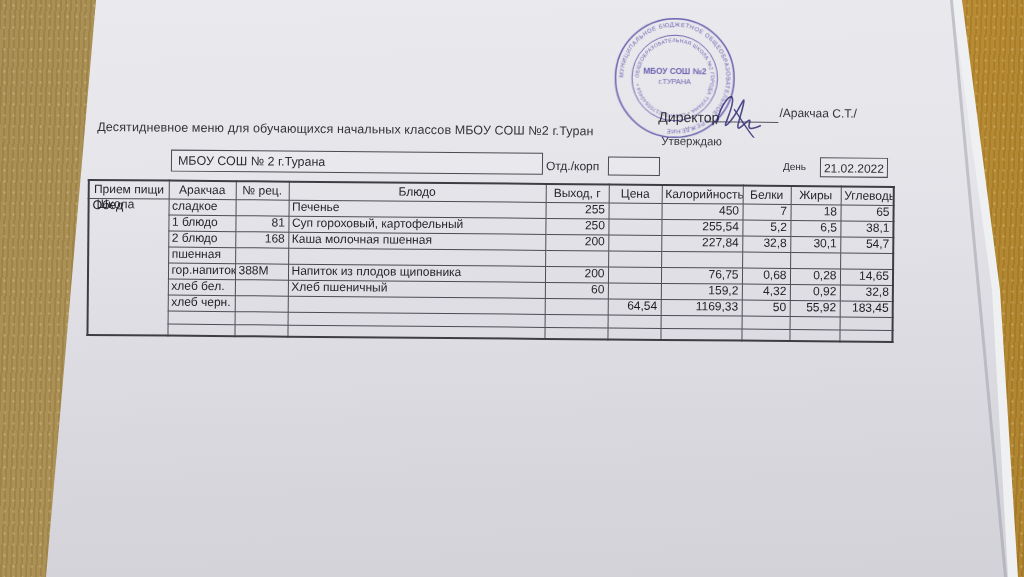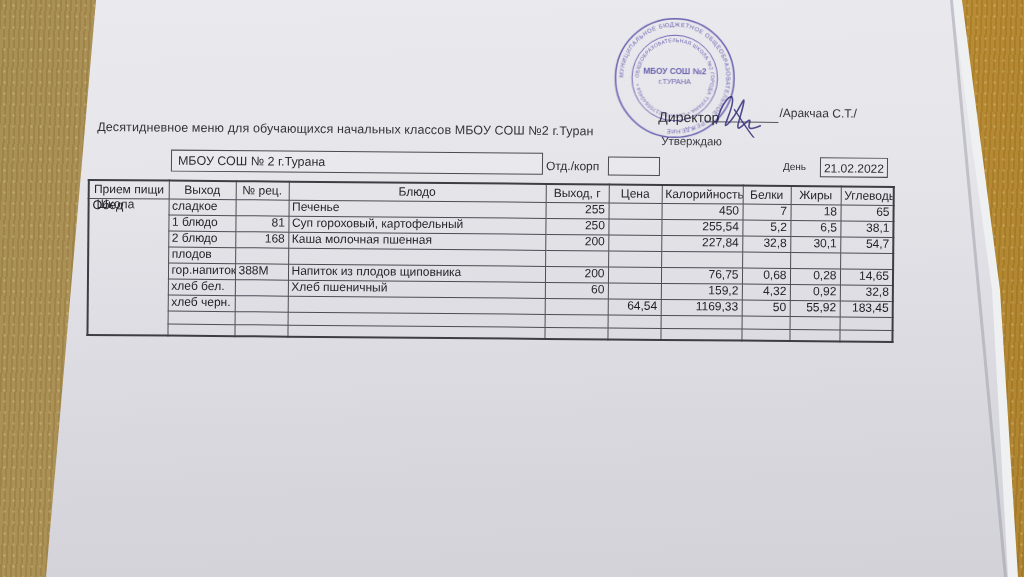--- a/index.html
+++ b/index.html
@@ -102,21 +102,21 @@
         <col style="width:63px">
           <col style="width:53px">
           <col style="width:81px">
           <col style="width:48px">
         <col style="width:50px">
           <col style="width:53px">
       </colgroup>
       <thead>
         <tr style="height:18px">
           <th>Прием пищи</th>
-          <th>Выход</th>
+          <th>Аракчаа</th>
           <th>№ рец.</th>
           <th>Блюдо</th>
           <th>Выход, г</th>
           <th>Цена</th>
           <th>Калорийность</th>
           <th>Белки</th>
           <th>Жиры</th>
           <th>Углеводы</th>
         </tr>
       </thead>
@@ -149,21 +149,21 @@
             <td class="num">168</td>
             <td class="txt">Каша молочная пшенная</td>
             <td class="num">200</td>
             <td class="num"></td>
             <td class="num">227,84</td>
             <td class="num">32,8</td>
             <td class="num">30,1</td>
             <td class="num">54,7</td>
           </tr>
           <tr style="height: 16px;">
-            <td class="txt">плодов</td>
+            <td class="txt">пшенная</td>
             <td class="num"></td>
             <td class="txt"></td>
             <td class="num"></td>
             <td class="num"></td>
             <td class="num"></td>
             <td class="num"></td>
             <td class="num"></td>
             <td class="num"></td>
           </tr>
           <tr style="height: 16px;">

